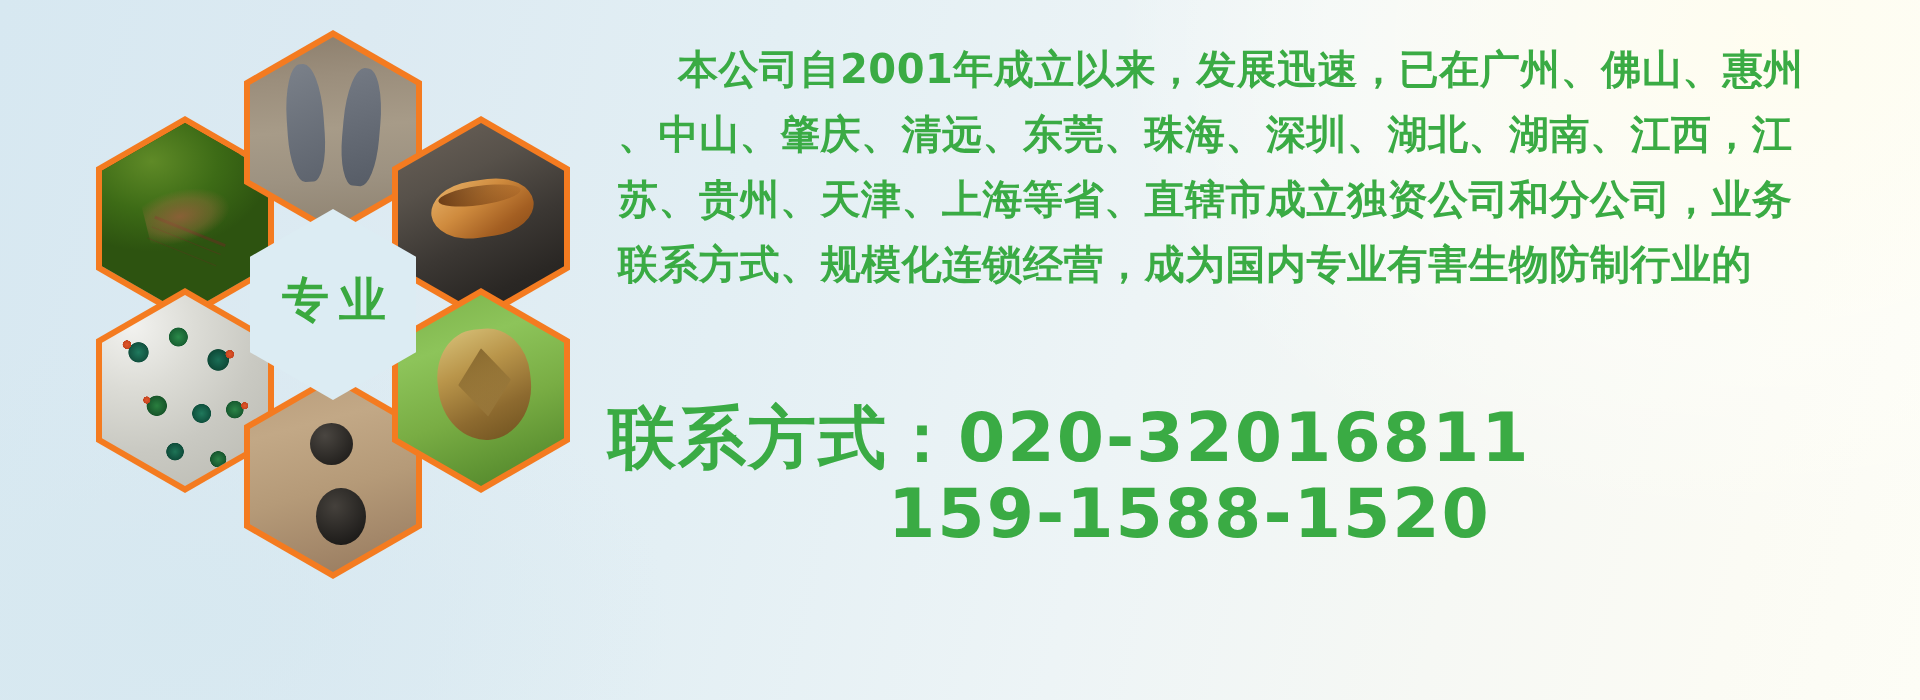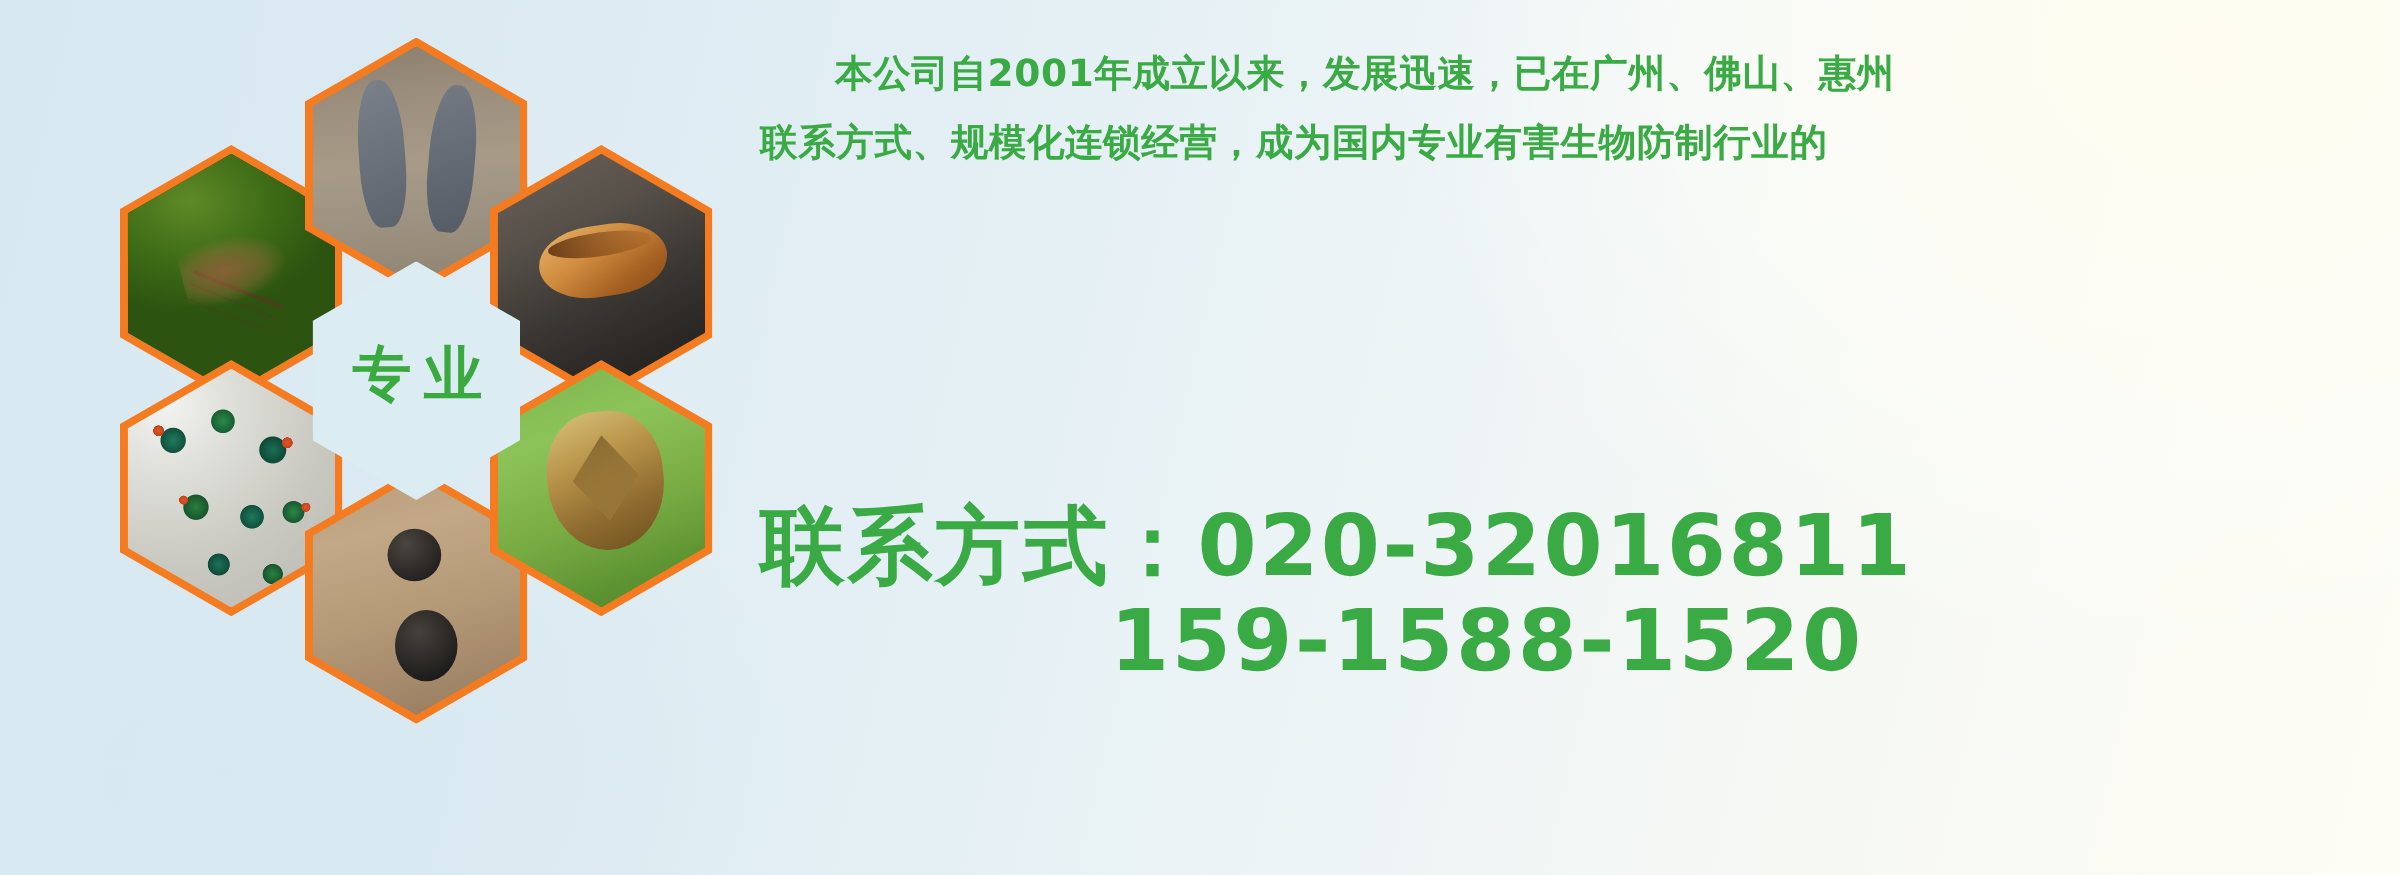--- a/index.html
+++ b/index.html
@@ -112,23 +112,23 @@
   .art-bug::after{content:"";position:absolute;left:36%;top:28%;width:32%;height:36%;
      background:linear-gradient(160deg,rgba(110,80,30,.75),rgba(200,170,100,.25));
      clip-path:polygon(50% 0,100% 50%,50% 100%,0 50%);transform:rotate(-6deg);}
 
   
   #copy{
     position:absolute;left:608px;top:32px;width:1280px;
     color:#3aab44;
   }
   #copy p{
-    margin:0;
+    margin:10px;
     font-family:"DejaVu Sans","Liberation Sans",sans-serif;
-    font-size:30px;font-weight:700;line-height:55px;
+    font-size:40px;font-weight:700;line-height:55px;
     letter-spacing:.5px;white-space:nowrap;
   }
   #copy p.first{text-indent:60px;}
 
   #contact{
     position:absolute;left:608px;top:400px;width:1280px;
     color:#3aab44;
     font-family:"DejaVu Sans","Liberation Sans",sans-serif;
     font-weight:700;
   }
@@ -183,20 +183,22 @@
       <div class="inner"></div>
     </div>
 
     <div id="center-label">
       <span>专业</span>
     </div>
   </div>
 
   <div id="copy">
     <p class="first">本公司自2001年成立以来，发展迅速，已在广州、佛山、惠州</p>
+    <p>、中山、肇庆、清远、东莞、珠海、深圳、湖北、湖南、江西，江</p>
+    <p>苏、贵州、天津、上海等省、直辖市成立独资公司和分公司，业务</p>
     <p>联系方式、规模化连锁经营，成为国内专业有害生物防制行业的</p>
   </div>
 
   <div id="contact">
     <div class="line line1">联系方式：020-32016811</div>
     <div class="line line2">159-1588-1520</div>
   </div>
 
 </div>
 

